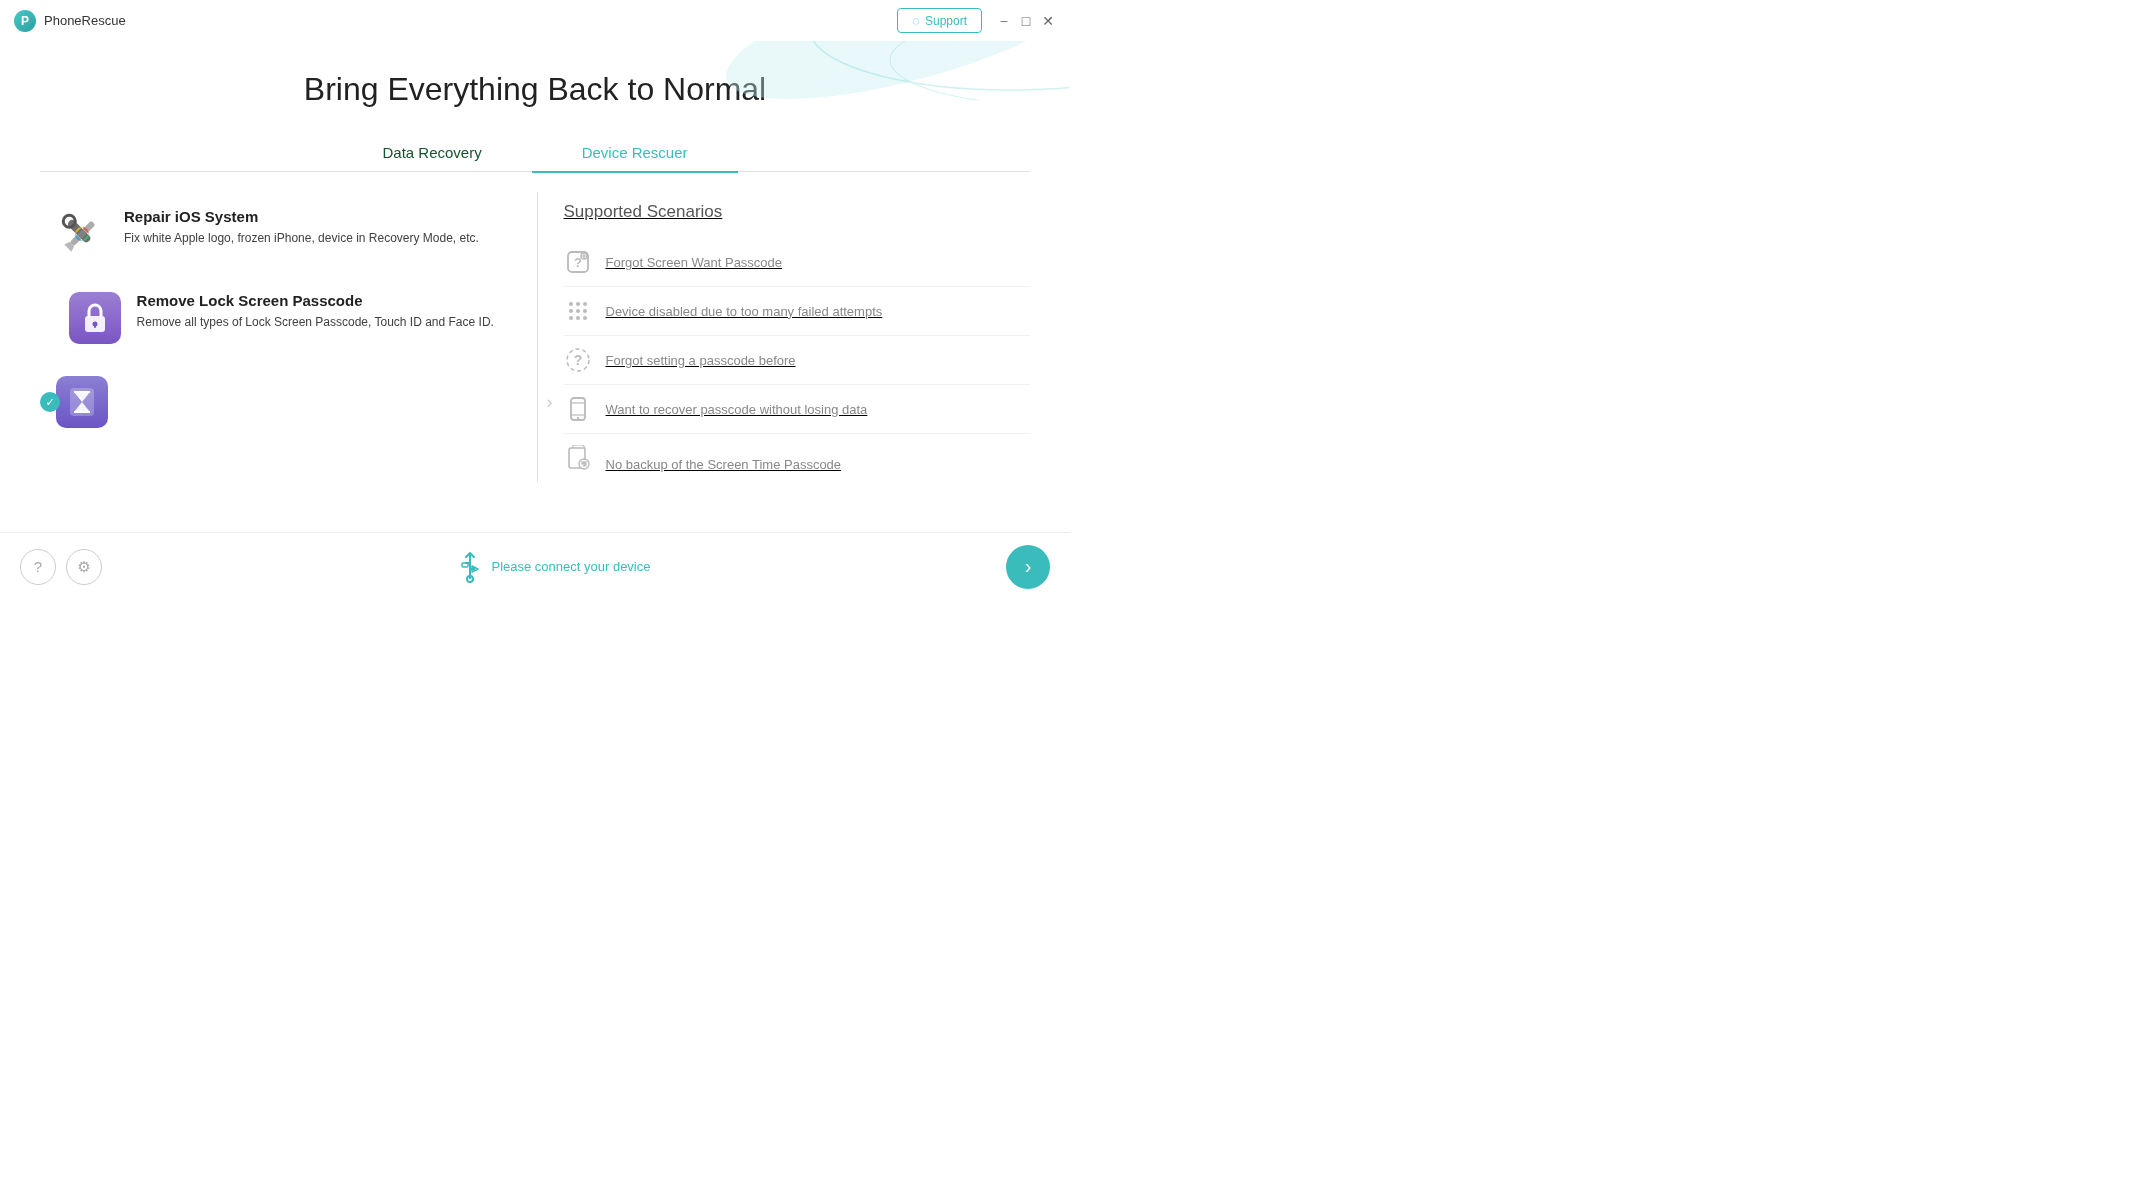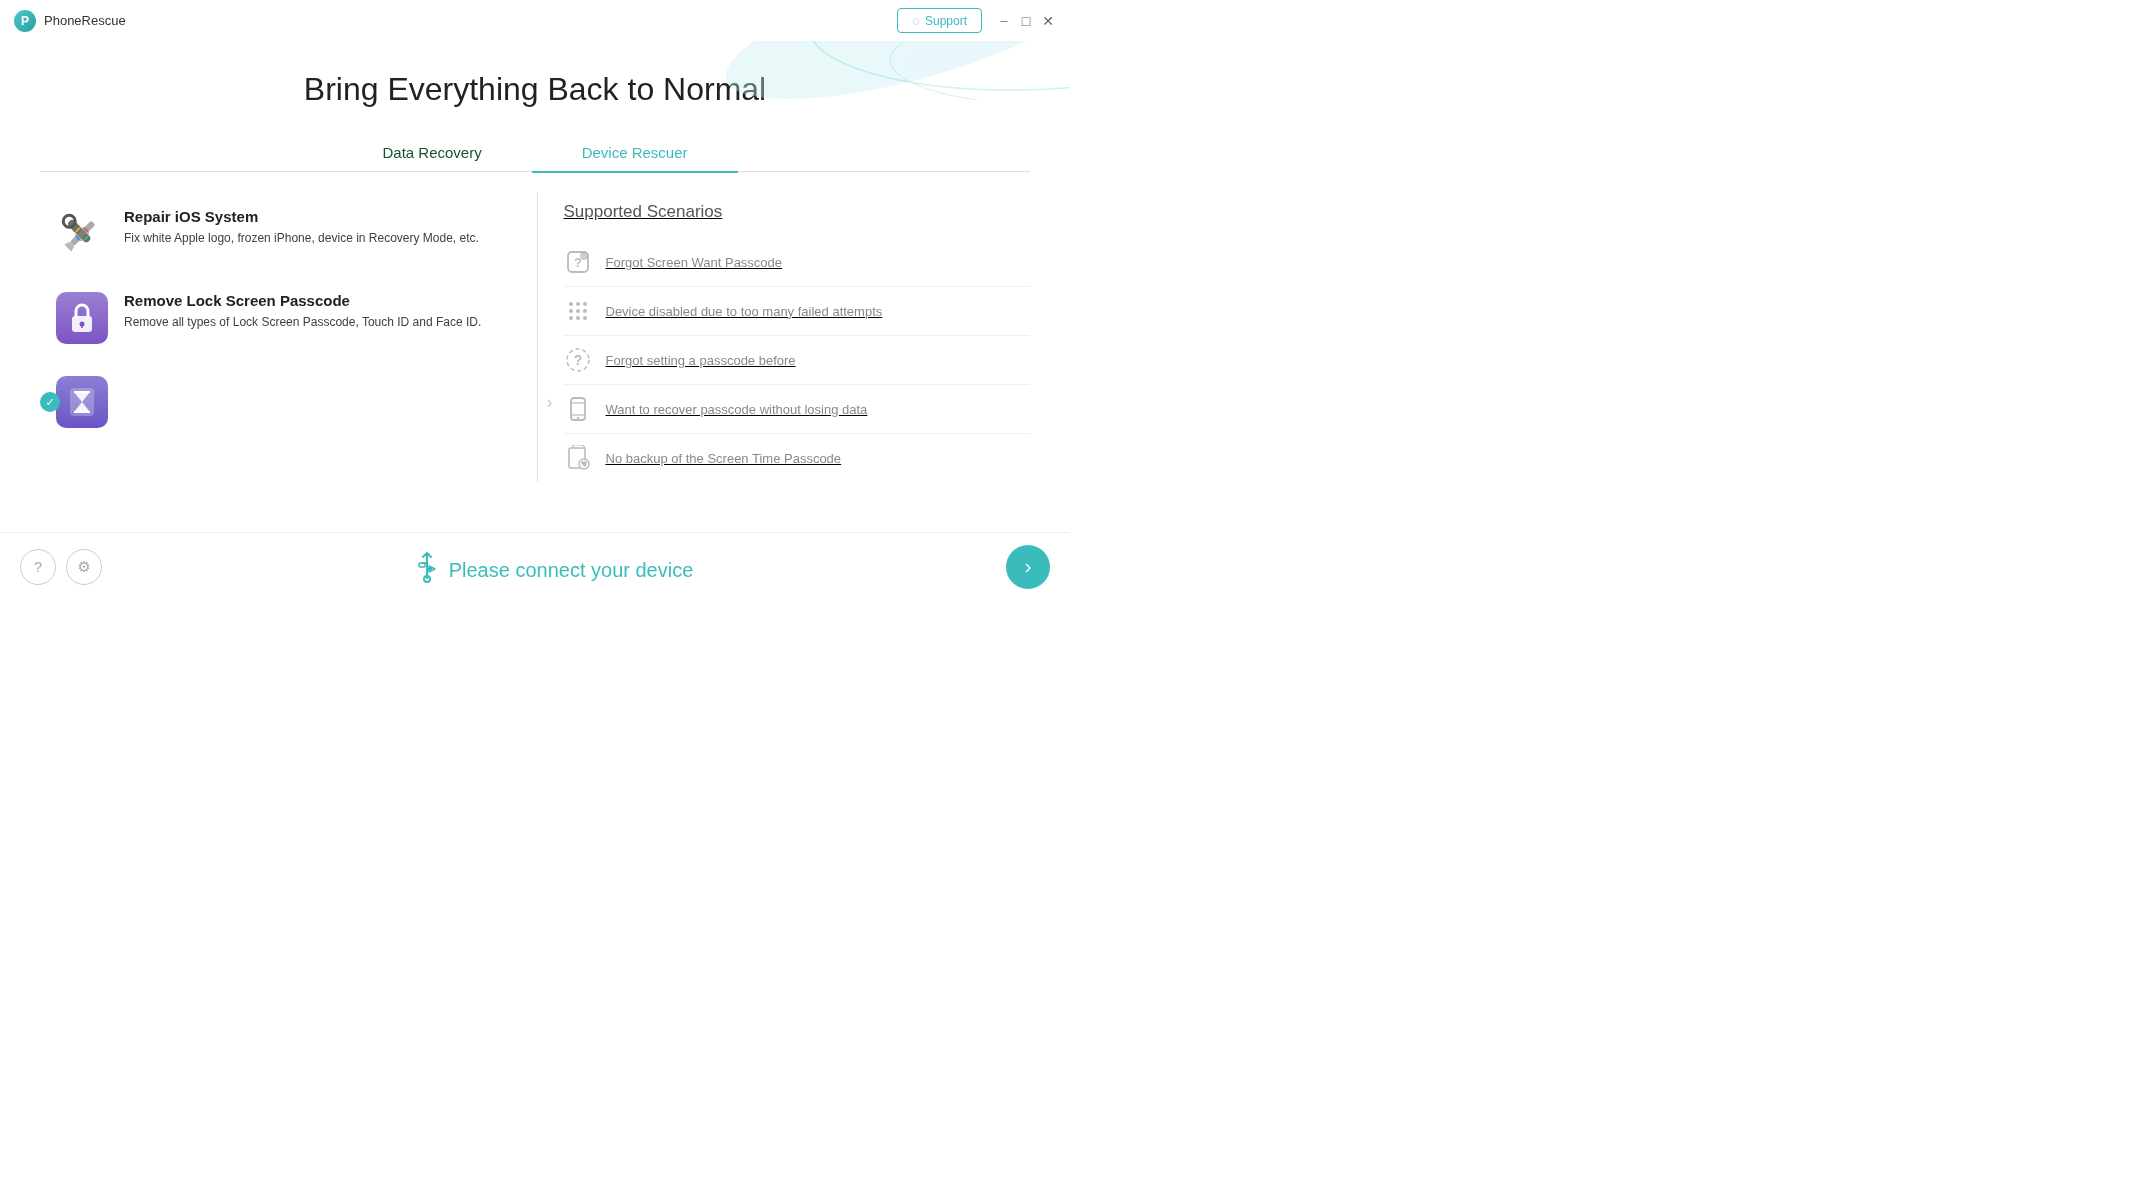--- a/index.html
+++ b/index.html
@@ -238,21 +238,21 @@
       font-weight: 500;
       margin-bottom: 16px;
     }
     .scenario-item {
       display: flex;
       align-items: center;
       gap: 14px;
       padding: 10px 0;
       border-bottom: 1px solid #f0f0f0;
     }
-    .scenario-item:last-child { border-bottom: none; }
+    .scenario-item:last-child { border-bottom: none; align-items: flex-end; }
     .scenario-icon {
       width: 28px;
       height: 28px;
       display: flex;
       align-items: center;
       justify-content: center;
       color: #aaa;
       font-size: 18px;
       flex-shrink: 0;
     }
@@ -287,24 +287,24 @@
       background: white;
       display: flex;
       align-items: center;
       justify-content: center;
       cursor: pointer;
       color: #aaa;
       font-size: 16px;
     }
     .bottom-center {
       display: flex;
-      align-items: flex-end;
+      align-items: center;
       gap: 10px;
       color: #3bbcbc;
-      font-size: 20px;
+      font-size: 13px;
     }
     .usb-icon {
       width: 24px;
       height: 30px;
       display: flex;
       align-items: center;
       justify-content: center;
     }
     .next-btn {
       width: 44px;
@@ -389,21 +389,21 @@
             <path d="M19,26 A7,7 0 0,1 26,19" fill="#f1c40f" opacity="0.85"></path>
           </svg>
         </div>
         <div class="card-text">
           <h3>Repair iOS System</h3>
           <p>Fix white Apple logo, frozen iPhone,
 device in Recovery Mode, etc.</p>
         </div>
       </div>
 
-      <div class="feature-card" style="margin-left:16px;">
+      <div class="feature-card" style="margin-left:16px;justify-content:center;">
         <div class="card-icon icon-lock">
           <svg width="30" height="34" viewBox="0 0 30 34">
             <rect x="5" y="15" width="20" height="16" rx="3" fill="white" opacity="0.9"></rect>
             <path d="M9,15 L9,10 A6,6 0 0,1 21,10 L21,15" fill="none" stroke="white" stroke-width="3" stroke-linecap="round"></path>
             <circle cx="15" cy="23" r="2.5" fill="#7b55c4"></circle>
             <rect x="14" y="23" width="2" height="4" rx="1" fill="#7b55c4"></rect>
           </svg>
         </div>
         <div class="card-text">
           <h3>Remove Lock Screen Passcode</h3>

